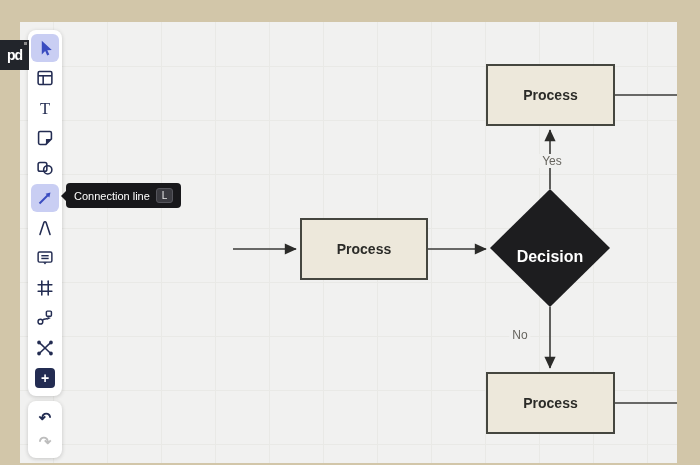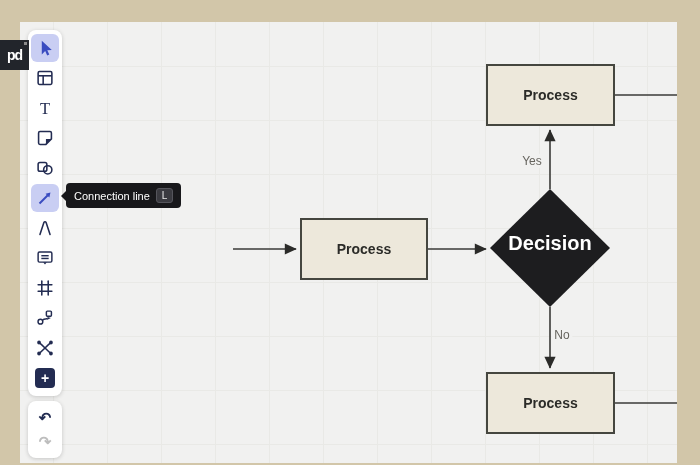--- a/index.html
+++ b/index.html
@@ -70,23 +70,23 @@
   .stage { position:absolute; inset:0; }
   .edges { position:absolute; inset:0; }
   .node { position:absolute; display:flex; align-items:center; justify-content:center;
           font-weight:700; font-size:14px; color:#2B2B28; cursor:pointer; }
   .proc { background:#EDE8DB; border:2px solid #45463F; width:129px; height:62px;justify-content:center; }
   .start {
     left:88px; top:191px; width:125px; height:72px; border-radius:36px;
     background:#2E8B6B; color:#FFFFFF; font-size:15px;
   }
   .decision-label {
-    position:absolute; left:470px; top:162px; width:120px; height:118px;
+    position:absolute; left:470px; top:176px; width:120px; height:118px;
     display:flex; align-items:center; justify-content:center;
-    color:#FFFFFF; font-weight:700; font-size:20px; pointer-events:none;
+    color:#FFFFFF; font-weight:700; font-size:16px; pointer-events:none;
   }
   .edge-label {
     position:absolute; transform:translateX(-50%);
     background:#F1F1F0; color:#66645E; font-size:12px; padding:0 3px;
   }
 </style>
 </head>
 <body>
 
 <div class="logo">
@@ -124,22 +124,22 @@
     </div>
 
     <div class="node proc" style="left:466px; top:42px;">
       <span>Process</span>
     </div>
 
     <div class="node proc" style="left:466px; top:350px;">
       <span>Process</span>
     </div>
 
-    <span class="edge-label" style="left:512px; top:132px;">Yes</span>
-    <span class="edge-label" style="left:542px; top:306px;">No</span>
+    <span class="edge-label" style="left:532px; top:132px;">Yes</span>
+    <span class="edge-label" style="left:500px; top:306px;">No</span>
   </div>
 </div>
 
 <div class="toolbar">
 
   <button class="tool active">
     <span>
       <svg width="22" height="22" viewBox="0 0 24 24">
         <path d="M8.5 4 L8.5 19 L12.2 15.4 L14.4 20.3 L16.7 19.2 L14.5 14.5 L19.4 14.1 Z" fill="#3A4CC0"></path>
       </svg>

